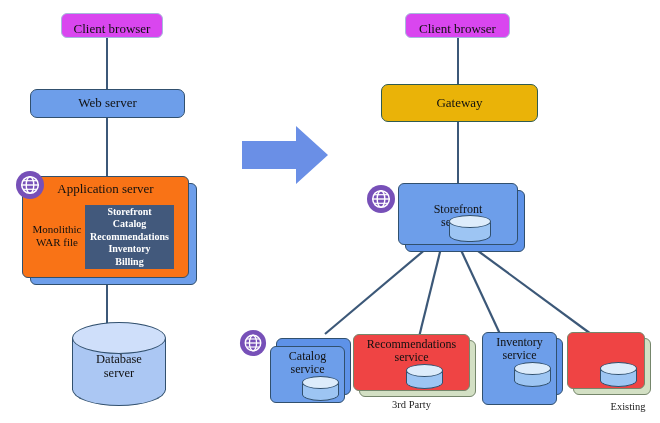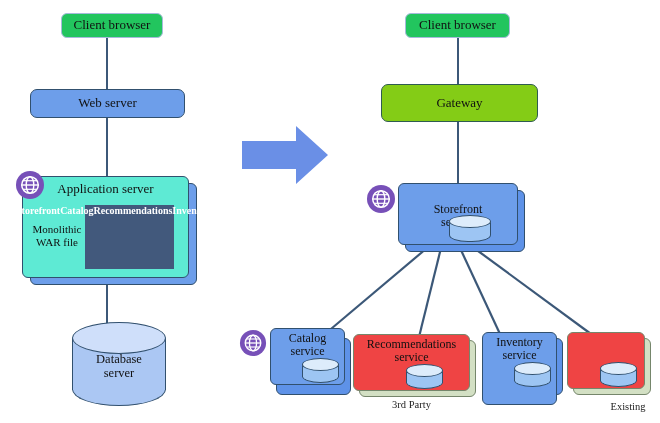--- a/index.html
+++ b/index.html
@@ -8,35 +8,35 @@
     font-family:"Liberation Serif","DejaVu Serif",serif;color:#111;
   }
   #wires{position:absolute;left:0;top:0;z-index:0;}
   .box{
     position:absolute;box-sizing:border-box;z-index:2;
     border:1.6px solid #31506e;border-radius:7px;
     display:flex;align-items:center;justify-content:center;text-align:center;
     font-size:13px;line-height:1.12;
   }
   .shadow{z-index:1;}
-  .lightblue{background:#22c55e;border-color:#a6badb;border-width:1.4px;border-radius:6px;}
+  .lightblue{background:#d946ef;border-color:#a6badb;border-width:1.4px;border-radius:6px;align-items:flex-end;}
   .blue{background:#6d9eea;}
   .blue.shadow{background:#5e92e8;}
-  .teal{background:#84cc16;border-color:#2f5b51;}
+  .teal{background:#eab308;border-color:#2f5b51;}
   .green{background:#ef4444;border-color:#75866b;}
   .green.shadow{background:#d3e0c4;}
-  .appmain{background:#5eead4;border-radius:6px;display:block;}
+  .appmain{background:#f97316;border-radius:6px;display:block;}
   .appshadow{background:#6d9eea;border-radius:6px;}
   .svcbox{display:block;border-radius:6px;font-size:12px;}
   .svcbox .svclabel{position:absolute;left:0;right:0;top:3px;margin:0 auto;}
   .appmain .apptitle{position:absolute;left:0;right:0;top:5px;text-align:center;font-size:13px;}
   .warlabel{position:absolute;left:4px;top:46px;width:60px;text-align:center;font-size:11px;line-height:1.2;}
   .innerbox{
     position:absolute;left:62px;top:28px;width:89px;height:64px;background:#42597c;
-    display:flex;flex-direction:row;align-items:flex-start;justify-content:center;
+    display:flex;flex-direction:column;align-items:center;justify-content:center;
   }
   .innerbox div{color:#fff;font-size:10px;line-height:12.4px;font-weight:600;text-align:center;}
   
   .cyl{position:absolute;z-index:2;margin-left:12px;}
   .cyl .cyl-body{
     position:absolute;left:0;right:0;box-sizing:border-box;
     border:1.5px solid #31506e;border-top:none;background:#9dc5f3;
   }
   .cyl .cyl-top{
     position:absolute;left:0;right:0;top:0;box-sizing:border-box;
@@ -129,21 +129,21 @@
   <svg class="globe" style="left:366px;top:184px;" width="30" height="30" viewBox="0 0 30 30">
     <circle cx="15" cy="15" r="14" fill="#7750b8"></circle>
     <circle cx="15" cy="15" r="8.3" fill="none" stroke="#fff" stroke-width="1.5"></circle>
     <ellipse cx="15" cy="15" rx="3.8" ry="8.3" fill="none" stroke="#fff" stroke-width="1.4"></ellipse>
     <line x1="6.7" y1="15" x2="23.3" y2="15" stroke="#fff" stroke-width="1.4"></line>
     <line x1="8.2" y1="10.7" x2="21.8" y2="10.7" stroke="#fff" stroke-width="1.2"></line>
     <line x1="8.2" y1="19.3" x2="21.8" y2="19.3" stroke="#fff" stroke-width="1.2"></line>
   </svg>
 
   <div class="box blue shadow" style="left:276px;top:338px;width:75px;height:57px;border-radius:6px;"></div>
-  <div class="box blue svcbox" style="left:270px;top:328px;width:75px;height:57px;">
+  <div class="box blue svcbox" style="left:270px;top:346px;width:75px;height:57px;">
     <div class="svclabel"><span class="wrapnarrow" style="width:56px;">Catalog service</span></div>
     <div class="cyl cyl-sm" style="left:19px;top:29px;width:37px;height:25px;">
       <div class="cyl-body"></div>
       <div class="cyl-top"></div>
     </div>
   </div>
 
   <svg class="globe" style="left:239px;top:329px;" width="28" height="28" viewBox="0 0 30 30">
     <circle cx="15" cy="15" r="14" fill="#7750b8"></circle>
     <circle cx="15" cy="15" r="8.3" fill="none" stroke="#fff" stroke-width="1.5"></circle>

